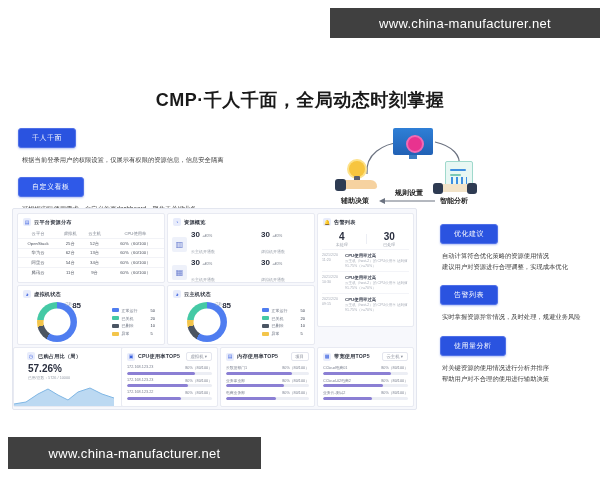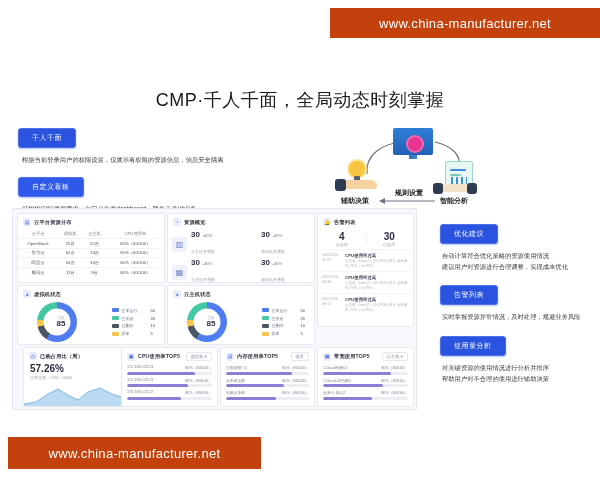--- a/index.html
+++ b/index.html
@@ -2,30 +2,30 @@
 <html><head>
 <meta charset="utf-8">
 <style>
   html,body{margin:0;padding:0;}
   body{
     width:600px;height:480px;background:#ffffff;
     font-family:"Liberation Sans","DejaVu Sans",sans-serif;
     position:relative;overflow:hidden;color:#222;
   }
   .wm{
-    position:absolute;background:#c2410c;color:#fff;
+    position:absolute;background:#404040;color:#fff;
     font-size:13px;letter-spacing:.3px;
     display:flex;align-items:center;justify-content:center;
   }
   .wm-top{right:0;top:8px;width:270px;height:30px;}
   .wm-bottom{left:8px;top:437px;width:253px;height:32px;}
 
   .title{
     position:absolute;left:0;top:88px;width:600px;text-align:center;
-    font-size:18px;font-weight:normal;color:#1a1a1a;letter-spacing:.5px;
+    font-size:18px;font-weight:bold;color:#1a1a1a;letter-spacing:.5px;
   }
 
   
   .lcol{position:absolute;left:18px;top:126px;width:210px;}
   .pill{
     display:inline-block;background:#2a53e0;color:#fff;font-size:7px;
     padding:4px 13px;border-radius:3px;letter-spacing:.5px;
     box-shadow:0 1px 2px rgba(42,83,224,.35);
     border:1px solid #4f70e8;
   }
@@ -135,33 +135,33 @@
   .donut{
     width:40px;height:40px;border-radius:50%;flex:none;margin-left:14px;
     position:relative;
     background:conic-gradient(#4f7df0 0 59%,#4b5563 59% 71%,#f3c54b 71% 77%,#45c9a5 77% 100%);
   }
   .donut:after{
     content:"";position:absolute;left:50%;top:50%;transform:translate(-50%,-50%);
     width:27px;height:27px;border-radius:50%;background:#fff;
   }
   .dcenter{
-    position:absolute;left:4px;top:0;width:100%;height:100%;
-    display:flex;flex-direction:column;align-items:center;justify-content:center;z-index:2;
+    position:absolute;left:16px;top:0;width:100%;height:100%;
+    display:flex;flex-direction:row;align-items:flex-start;justify-content:center;z-index:2;
   }
   .dcenter .cs{font-size:3.6px;color:#a7acb7;}
   .dcenter .cv{font-size:8px;font-weight:bold;color:#2b3040;line-height:1;}
   .legend{margin-left:auto;margin-right:4px;}
   .lrow{display:flex;align-items:center;gap:3px;padding:1.4px 0;}
   .sw{width:7px;height:4px;border-radius:1px;}
   .lname{font-size:4px;color:#6b7280;width:26px;}
   .lval{font-size:4px;color:#3a4050;}
 
   
-  .c-usage{left:10px;top:138px;width:100px;height:58px;}
+  .c-usage{left:0;top:138px;width:100px;height:58px;padding-left:8px;}
   .bignum{font-size:10px;font-weight:bold;color:#2b3040;padding:1px 6px 0 6px;}
   .subnum{font-size:3.8px;color:#9aa0ab;padding:1px 6px;}
   .spark{position:absolute;left:0;right:0;bottom:0;height:24px;}
 
   .c-top1{left:108px;top:138px;width:95px;height:58px;}
   .c-top2{left:207px;top:138px;width:93px;height:58px;}
   .c-top3{left:304px;top:138px;width:95px;height:58px;}
   .trow{padding:2px 5px 0 5px;}
   .tlbl{font-size:3.8px;color:#7b8190;display:flex;}
   .tlbl .pc{margin-left:auto;}

